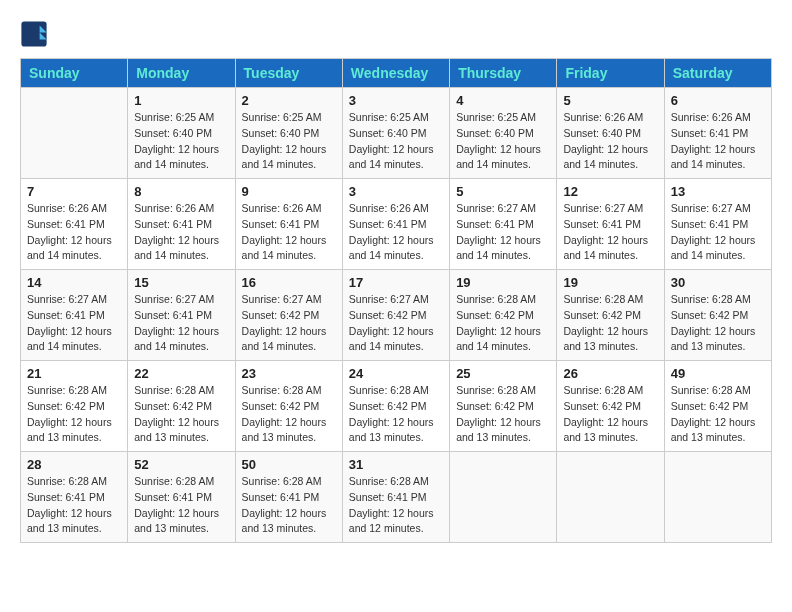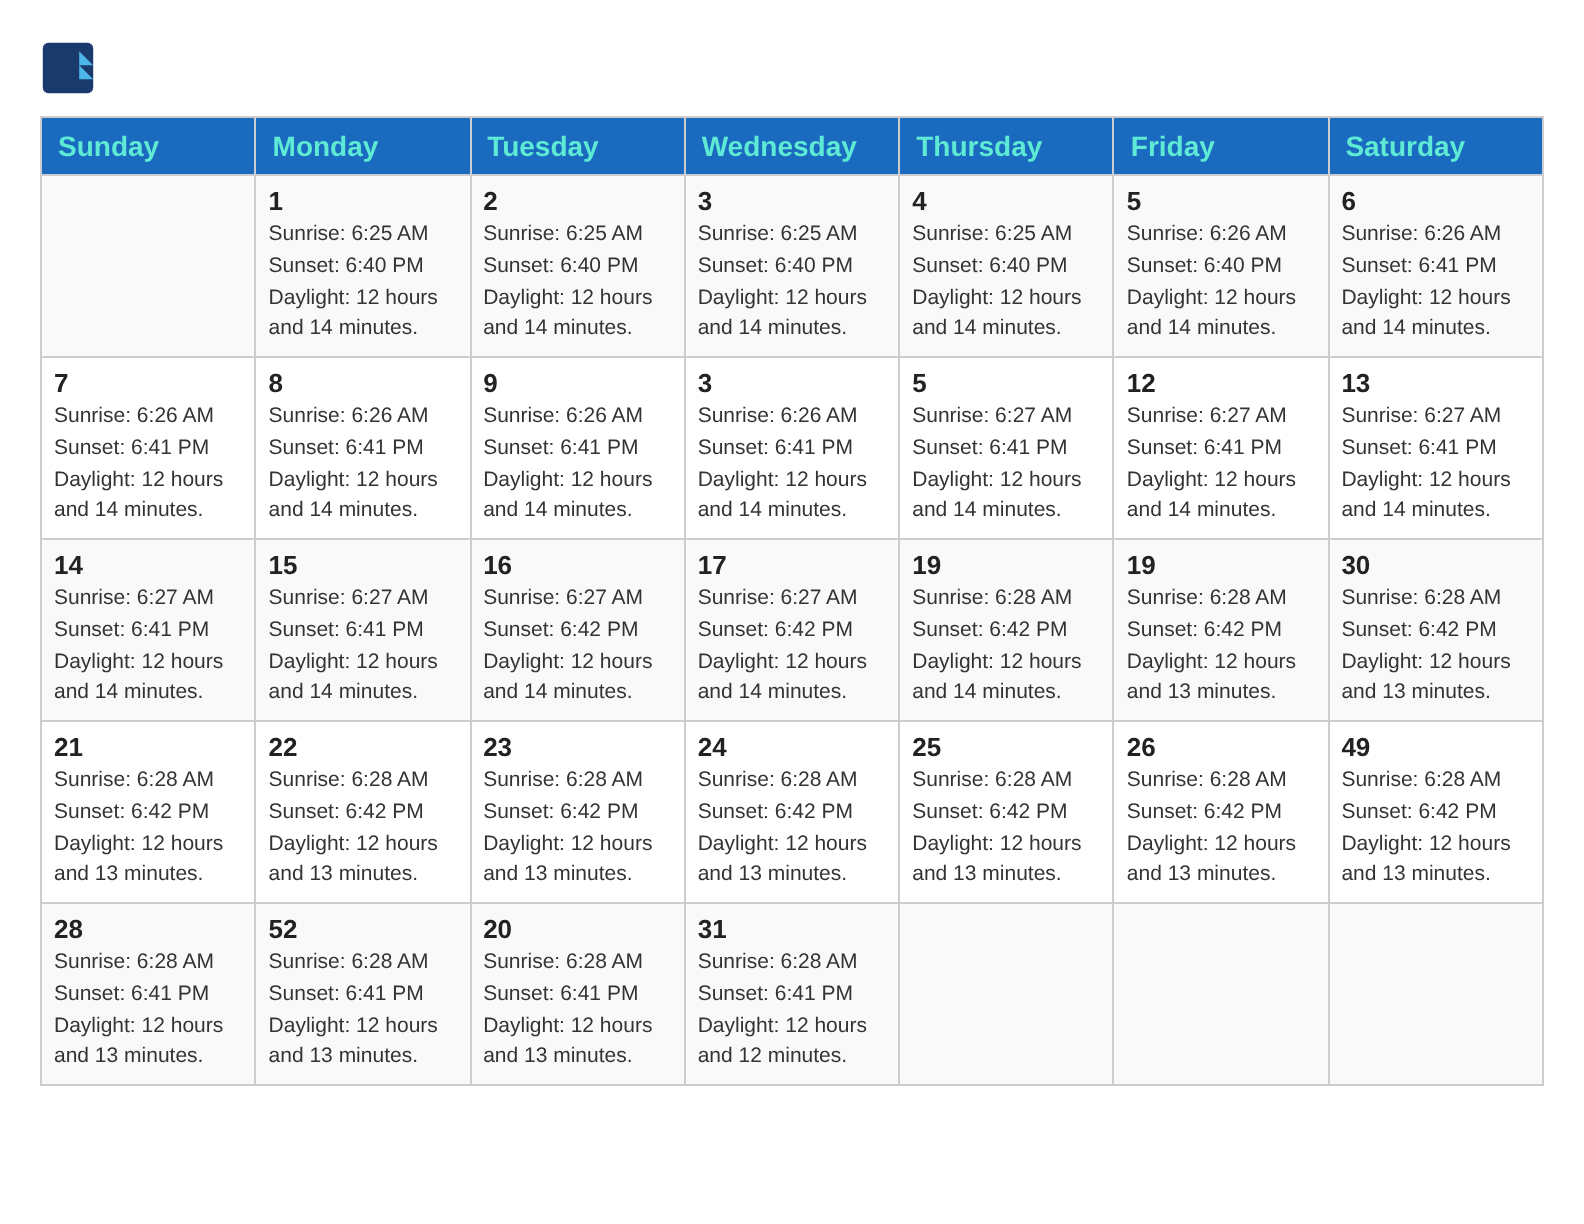--- a/index.html
+++ b/index.html
@@ -234,21 +234,21 @@
       <tr>
         <td>
           <span class="day-num">28</span>
           <div class="day-detail">Sunrise: 6:28 AM<br>Sunset: 6:41 PM<br>Daylight: 12 hours and 13 minutes.</div>
         </td>
         <td>
           <span class="day-num">52</span>
           <div class="day-detail">Sunrise: 6:28 AM<br>Sunset: 6:41 PM<br>Daylight: 12 hours and 13 minutes.</div>
         </td>
         <td>
-          <span class="day-num">20</span>
+          <span class="day-num">50</span>
           <div class="day-detail">Sunrise: 6:28 AM<br>Sunset: 6:41 PM<br>Daylight: 12 hours and 13 minutes.</div>
         </td>
         <td>
           <span class="day-num">31</span>
           <div class="day-detail">Sunrise: 6:28 AM<br>Sunset: 6:41 PM<br>Daylight: 12 hours and 12 minutes.</div>
         </td>
         <td></td>
         <td></td>
         <td></td>
       </tr>

